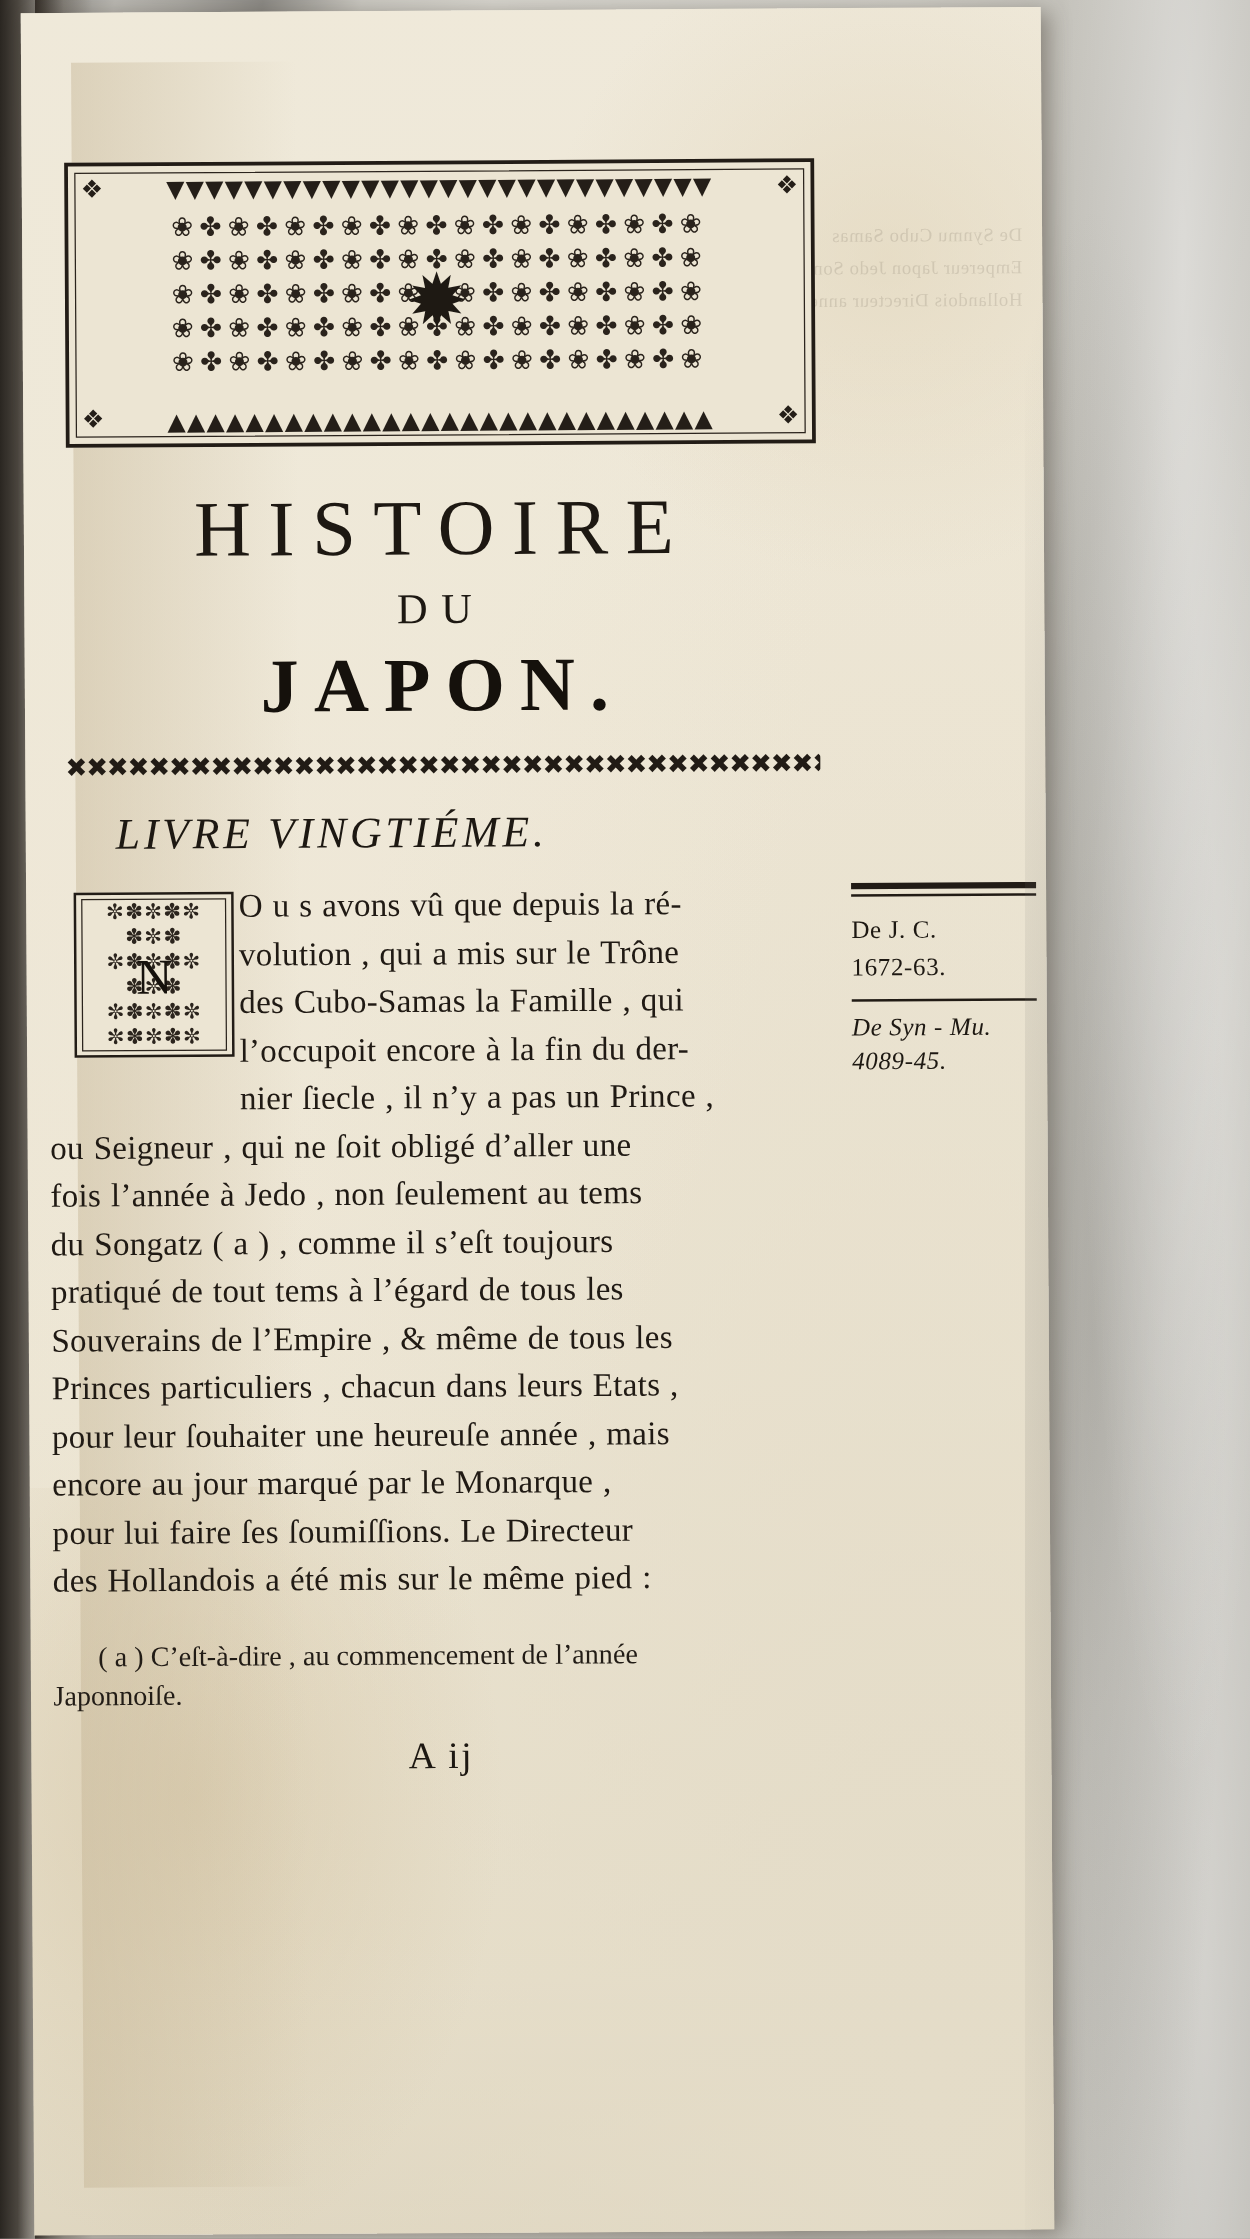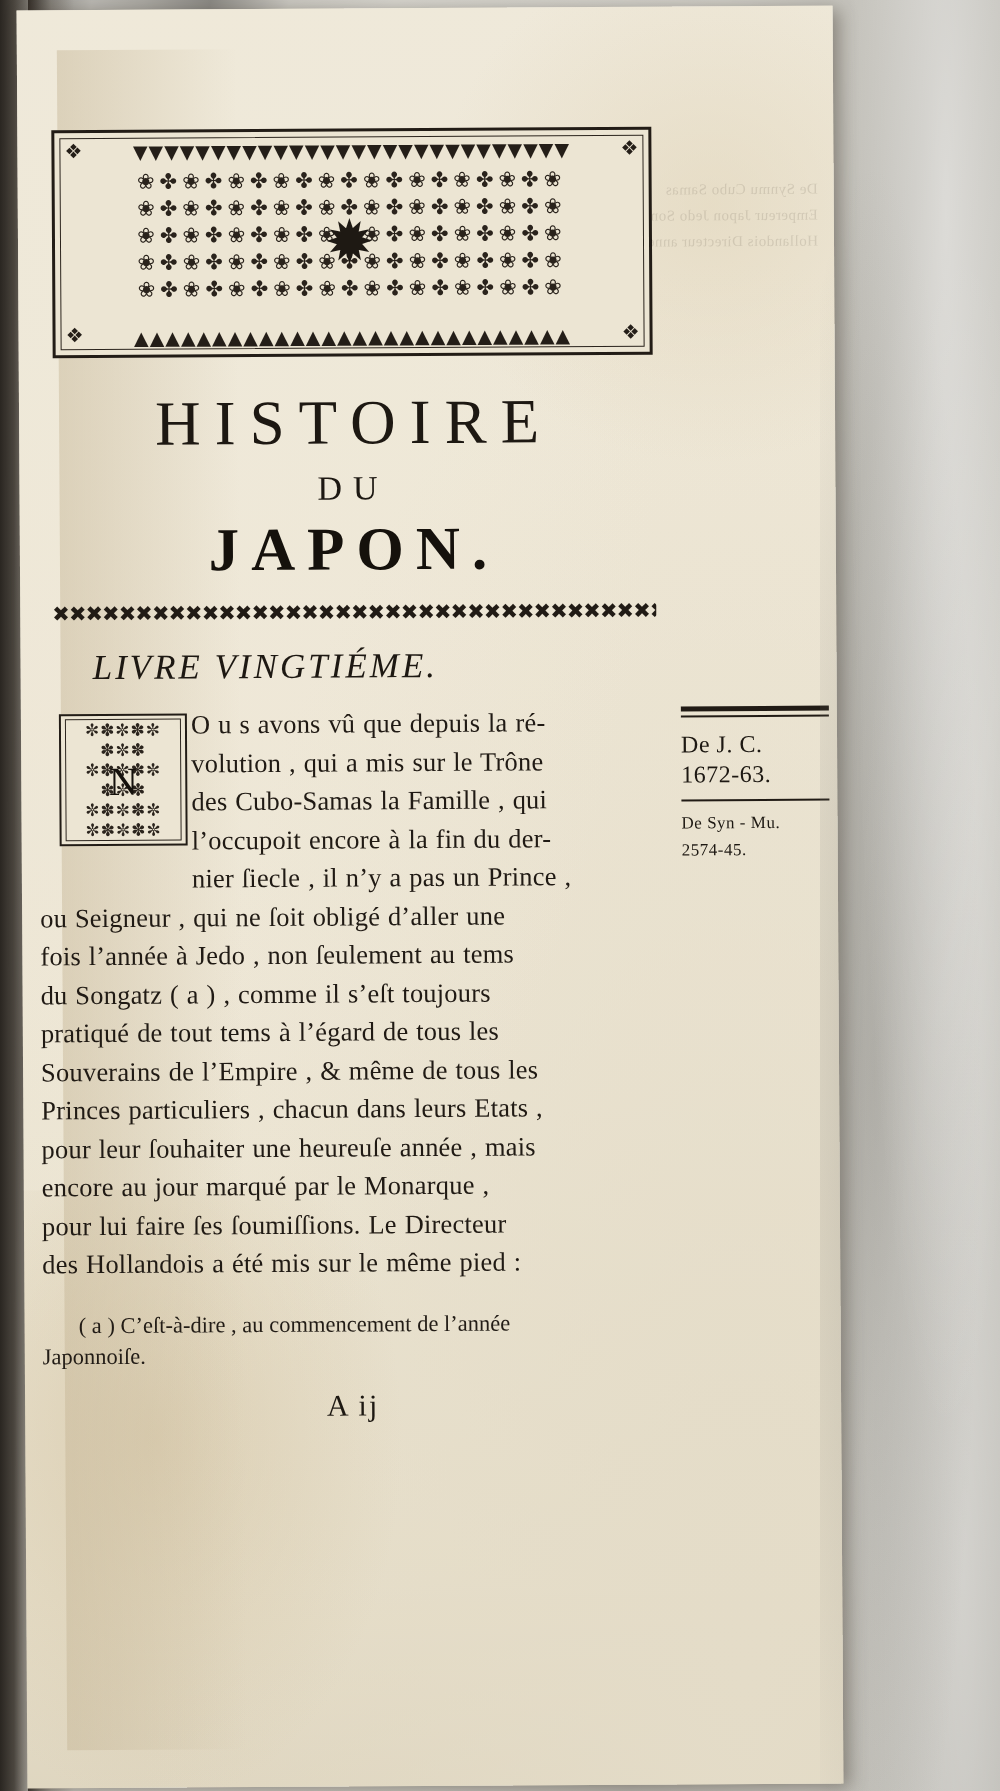--- a/index.html
+++ b/index.html
@@ -306,26 +306,26 @@
     height: 4px;
     margin-bottom: 12px;
   }
   .mn-rule.thin {
     border-top: 2px solid #211b15;
     border-bottom: none;
     height: 0;
     margin: 10px 0 8px 0;
   }
   .mn-line {
-    font-size: 24px;
+    font-size: 20px;
     line-height: 30px;
     letter-spacing: .5px;
     white-space: nowrap;
   }
-  .mn-line.small { font-size: 17px; line-height: 27px; }
+  .mn-line.small { font-size: 20px; line-height: 27px; font-style: italic; }
 </style>
 </head>
 <body>
 
 <div id="photo">
 
   <div id="gutter"></div>
   <div id="gutter-shadow"></div>
 
   <div id="leaf">
@@ -400,17 +400,17 @@
       <div id="signature">A ij</div>
 
     </div>
 
     <div id="margin-notes">
       <div class="mn-rule"></div>
       <div class="mn-line">De J. C.</div>
       <div class="mn-line">1672-63.</div>
       <div class="mn-rule thin"></div>
       <div class="mn-line small">De Syn - Mu.</div>
-      <div class="mn-line small">2574-45.</div>
+      <div class="mn-line small">4089-45.</div>
     </div>
 
   </div>
 </div>
 
 </body></html>

